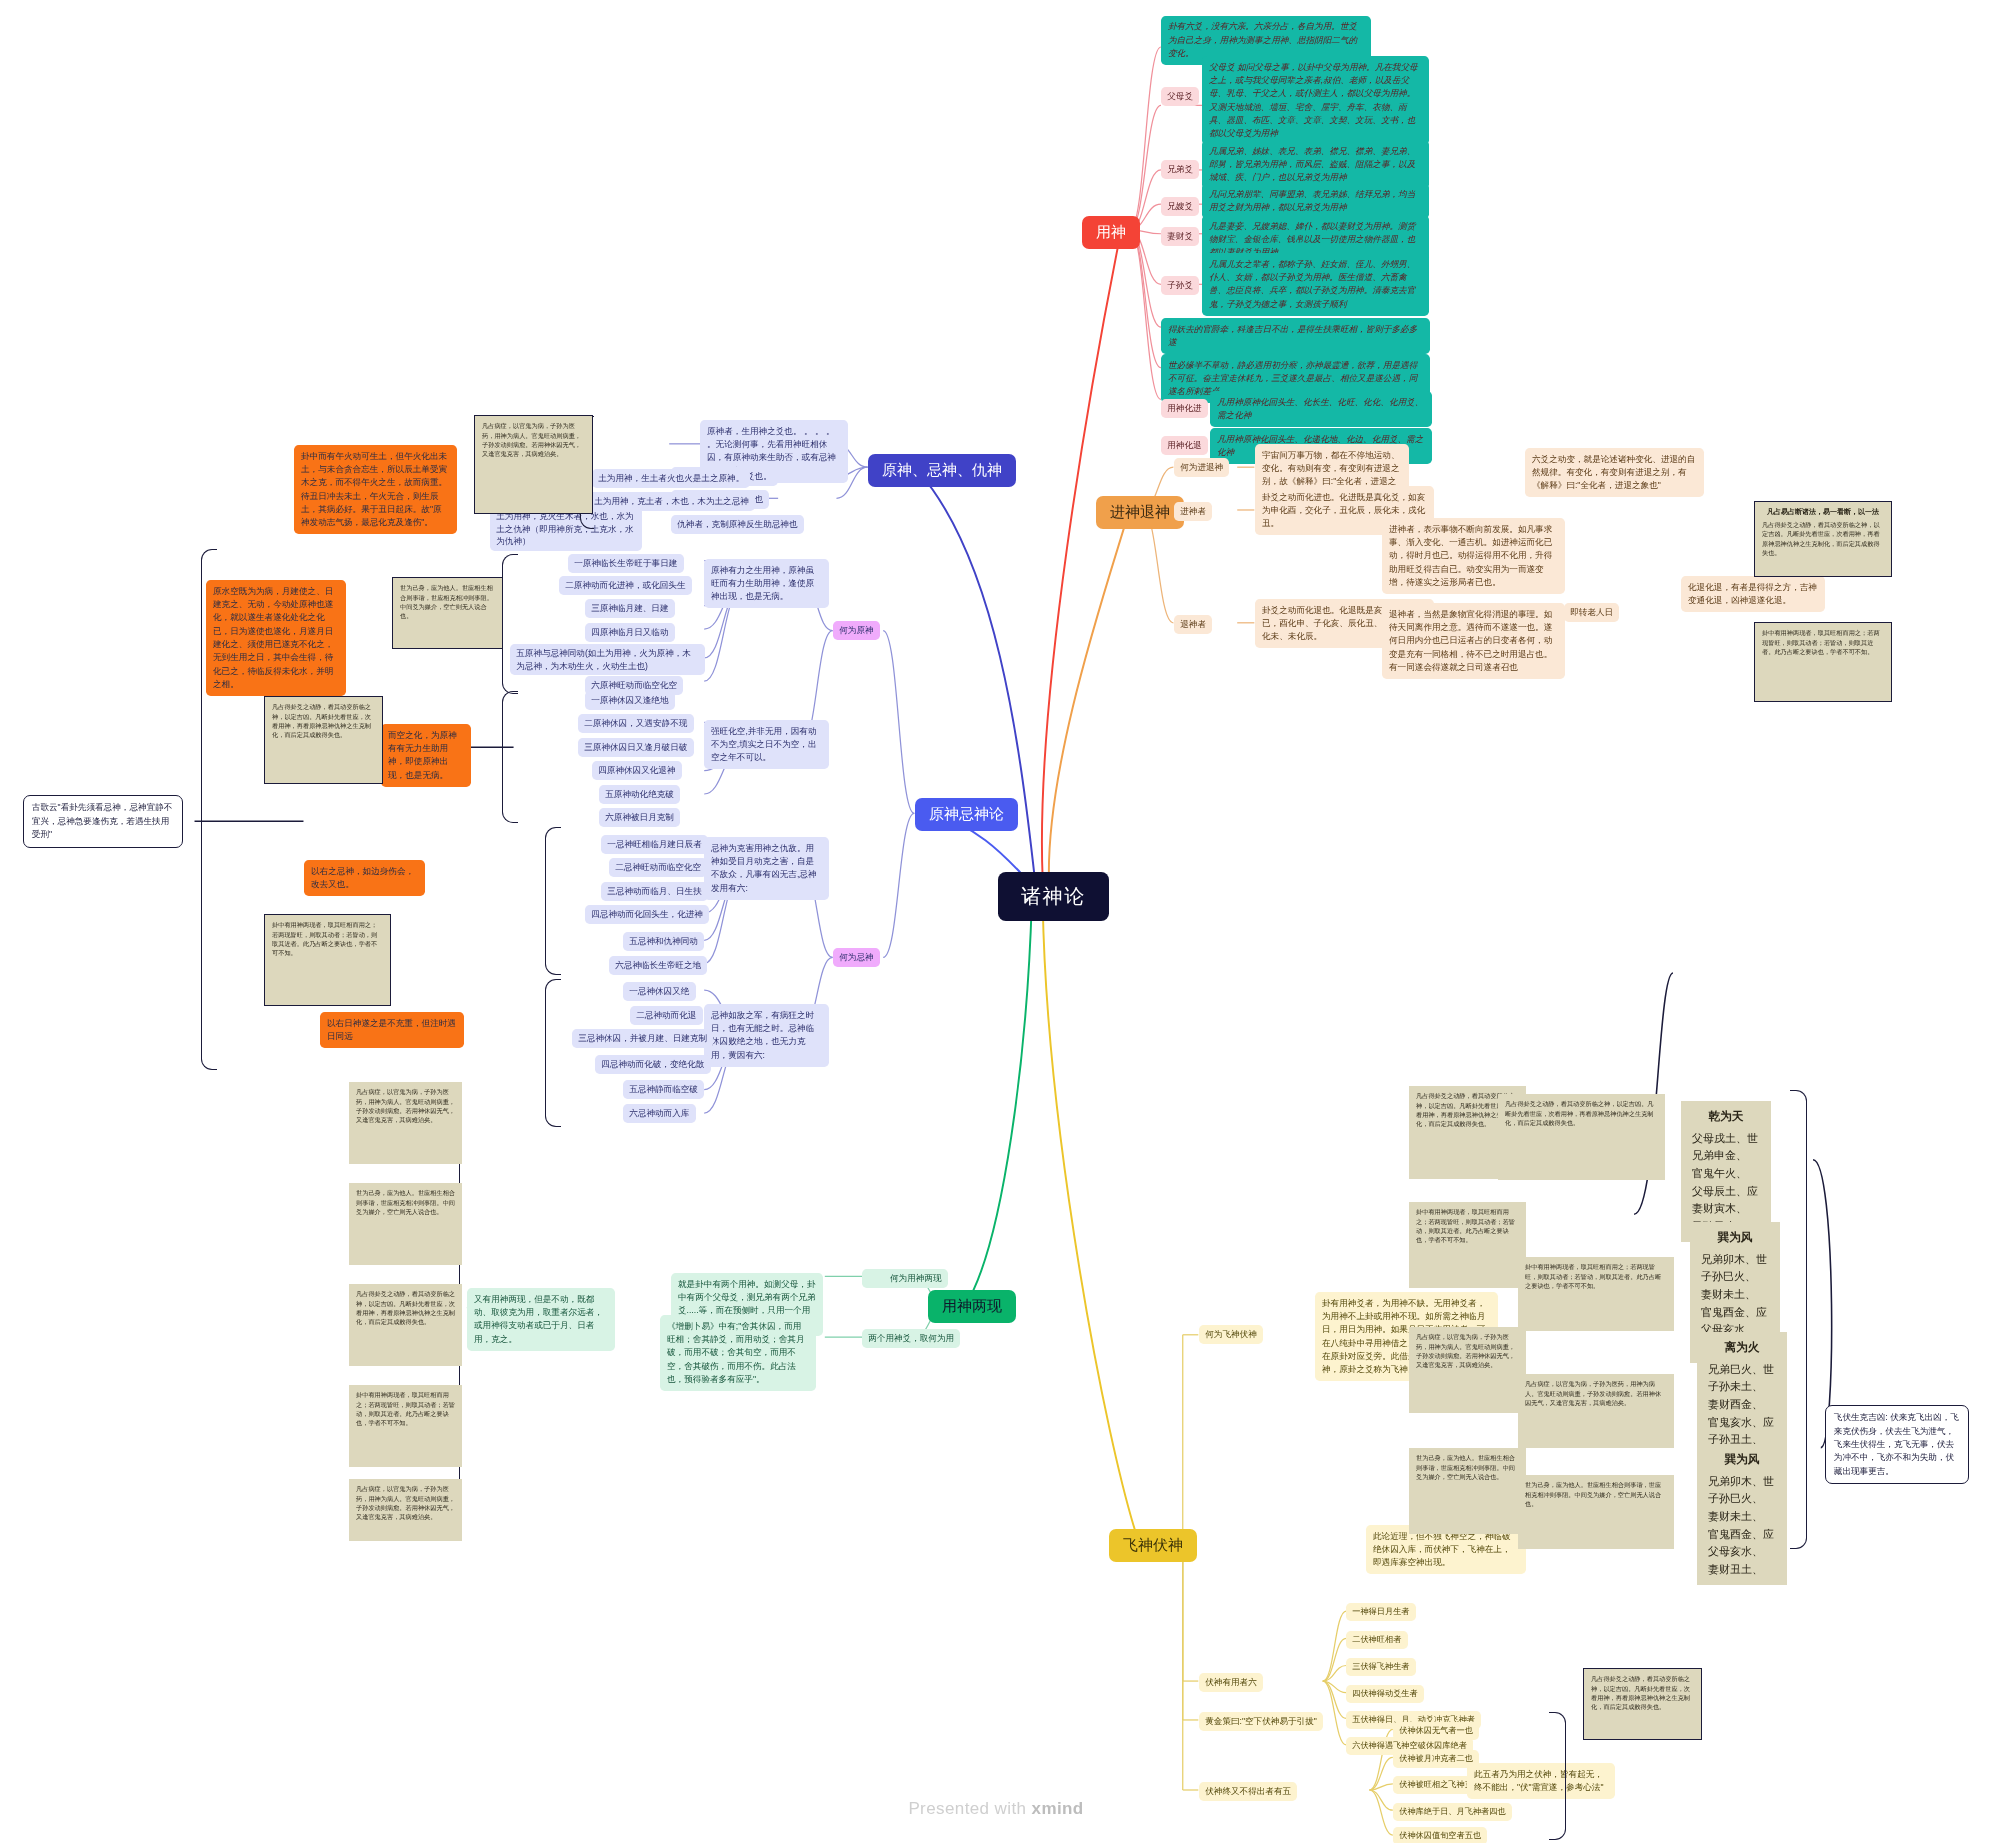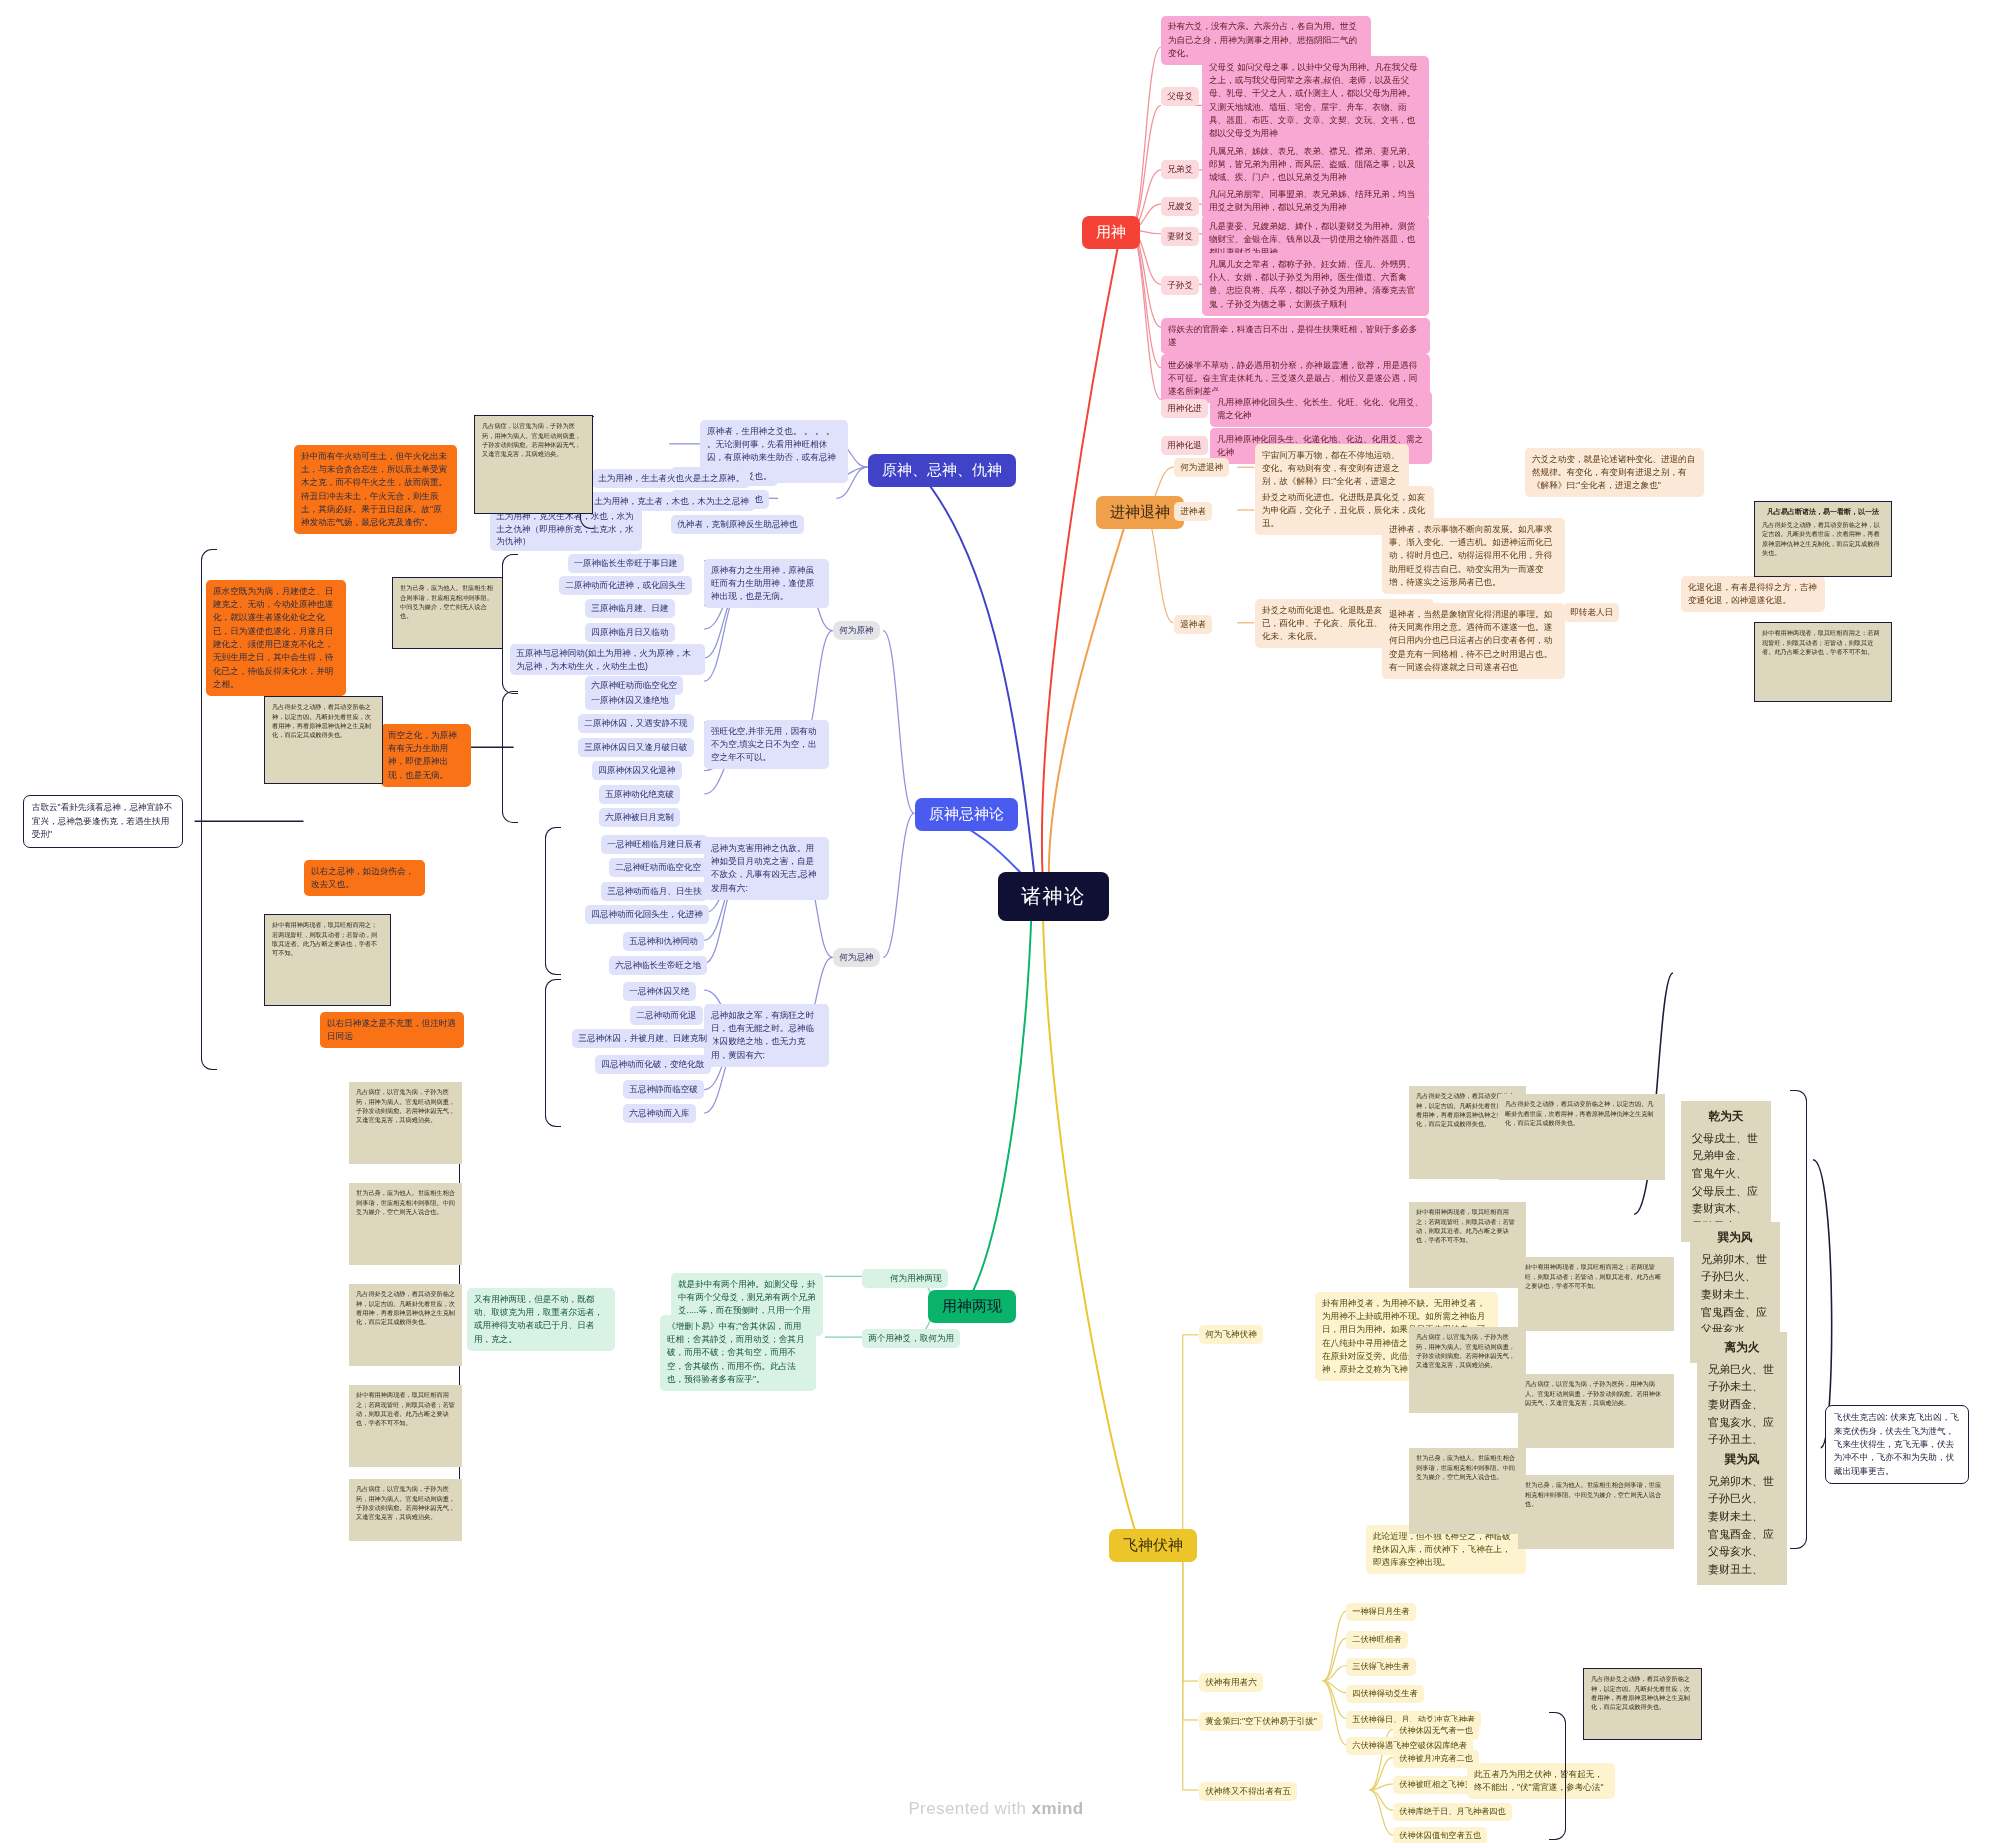--- a/index.html
+++ b/index.html
@@ -30,27 +30,27 @@
   .l1.indigo { background:#4042c7; }
   .l1.blue   { background:#4a5bf0; }
   .l1.green  { background:#09b36a; color:#0f172a; }
   .l1.yellow { background:#ecc52a; color:#3b3308; }
 
   
   .chip { border-radius:4.7px; padding:3.1px 6.2px; font-size:8.6px; line-height:1.45; }
   .chip.red    { background:#fbd9dc; color:#5a2024; }
   .chip.orange { background:#fbe8d6; color:#5a3a16; }
   .chip.indigo { background:#dfe2fa; color:#2b2e6b; }
-  .chip.blue   { background:#e5e5e5; color:#2b2e6b;border-radius:8px; }
+  .chip.blue   { background:#f0abfc; color:#2b2e6b; }
   .chip.green  { background:#d8f3e5; color:#14543a; }
   .chip.yellow { background:#fdf3cf; color:#514608; }
   .chip.tiny   { font-size:8.2px; }
 
   .para { border-radius:4.7px; padding:4.7px 7px; font-size:8.6px; line-height:1.55; }
-  .para.red    { background:#f9a8d4; color:#5a2024; }
+  .para.red    { background:#14b8a6; color:#5a2024;font-style:italic; }
   .para.orange { background:#fbe8d6; color:#5a3a16; }
   .para.indigo { background:#dfe2fa; color:#2b2e6b; }
   .para.green  { background:#d8f3e5; color:#14543a; }
   .para.yellow { background:#fdf3cf; color:#514608; }
   .para.gray   { background:#f97316; color:#2a2c44; }
 
   
   .boxed {
     border:1.6px solid #1b1b3a; border-radius:7px; background:#fff;
     padding:5.4px 7.8px; font-size:8.6px; line-height:1.55; color:#1b1b3a;

